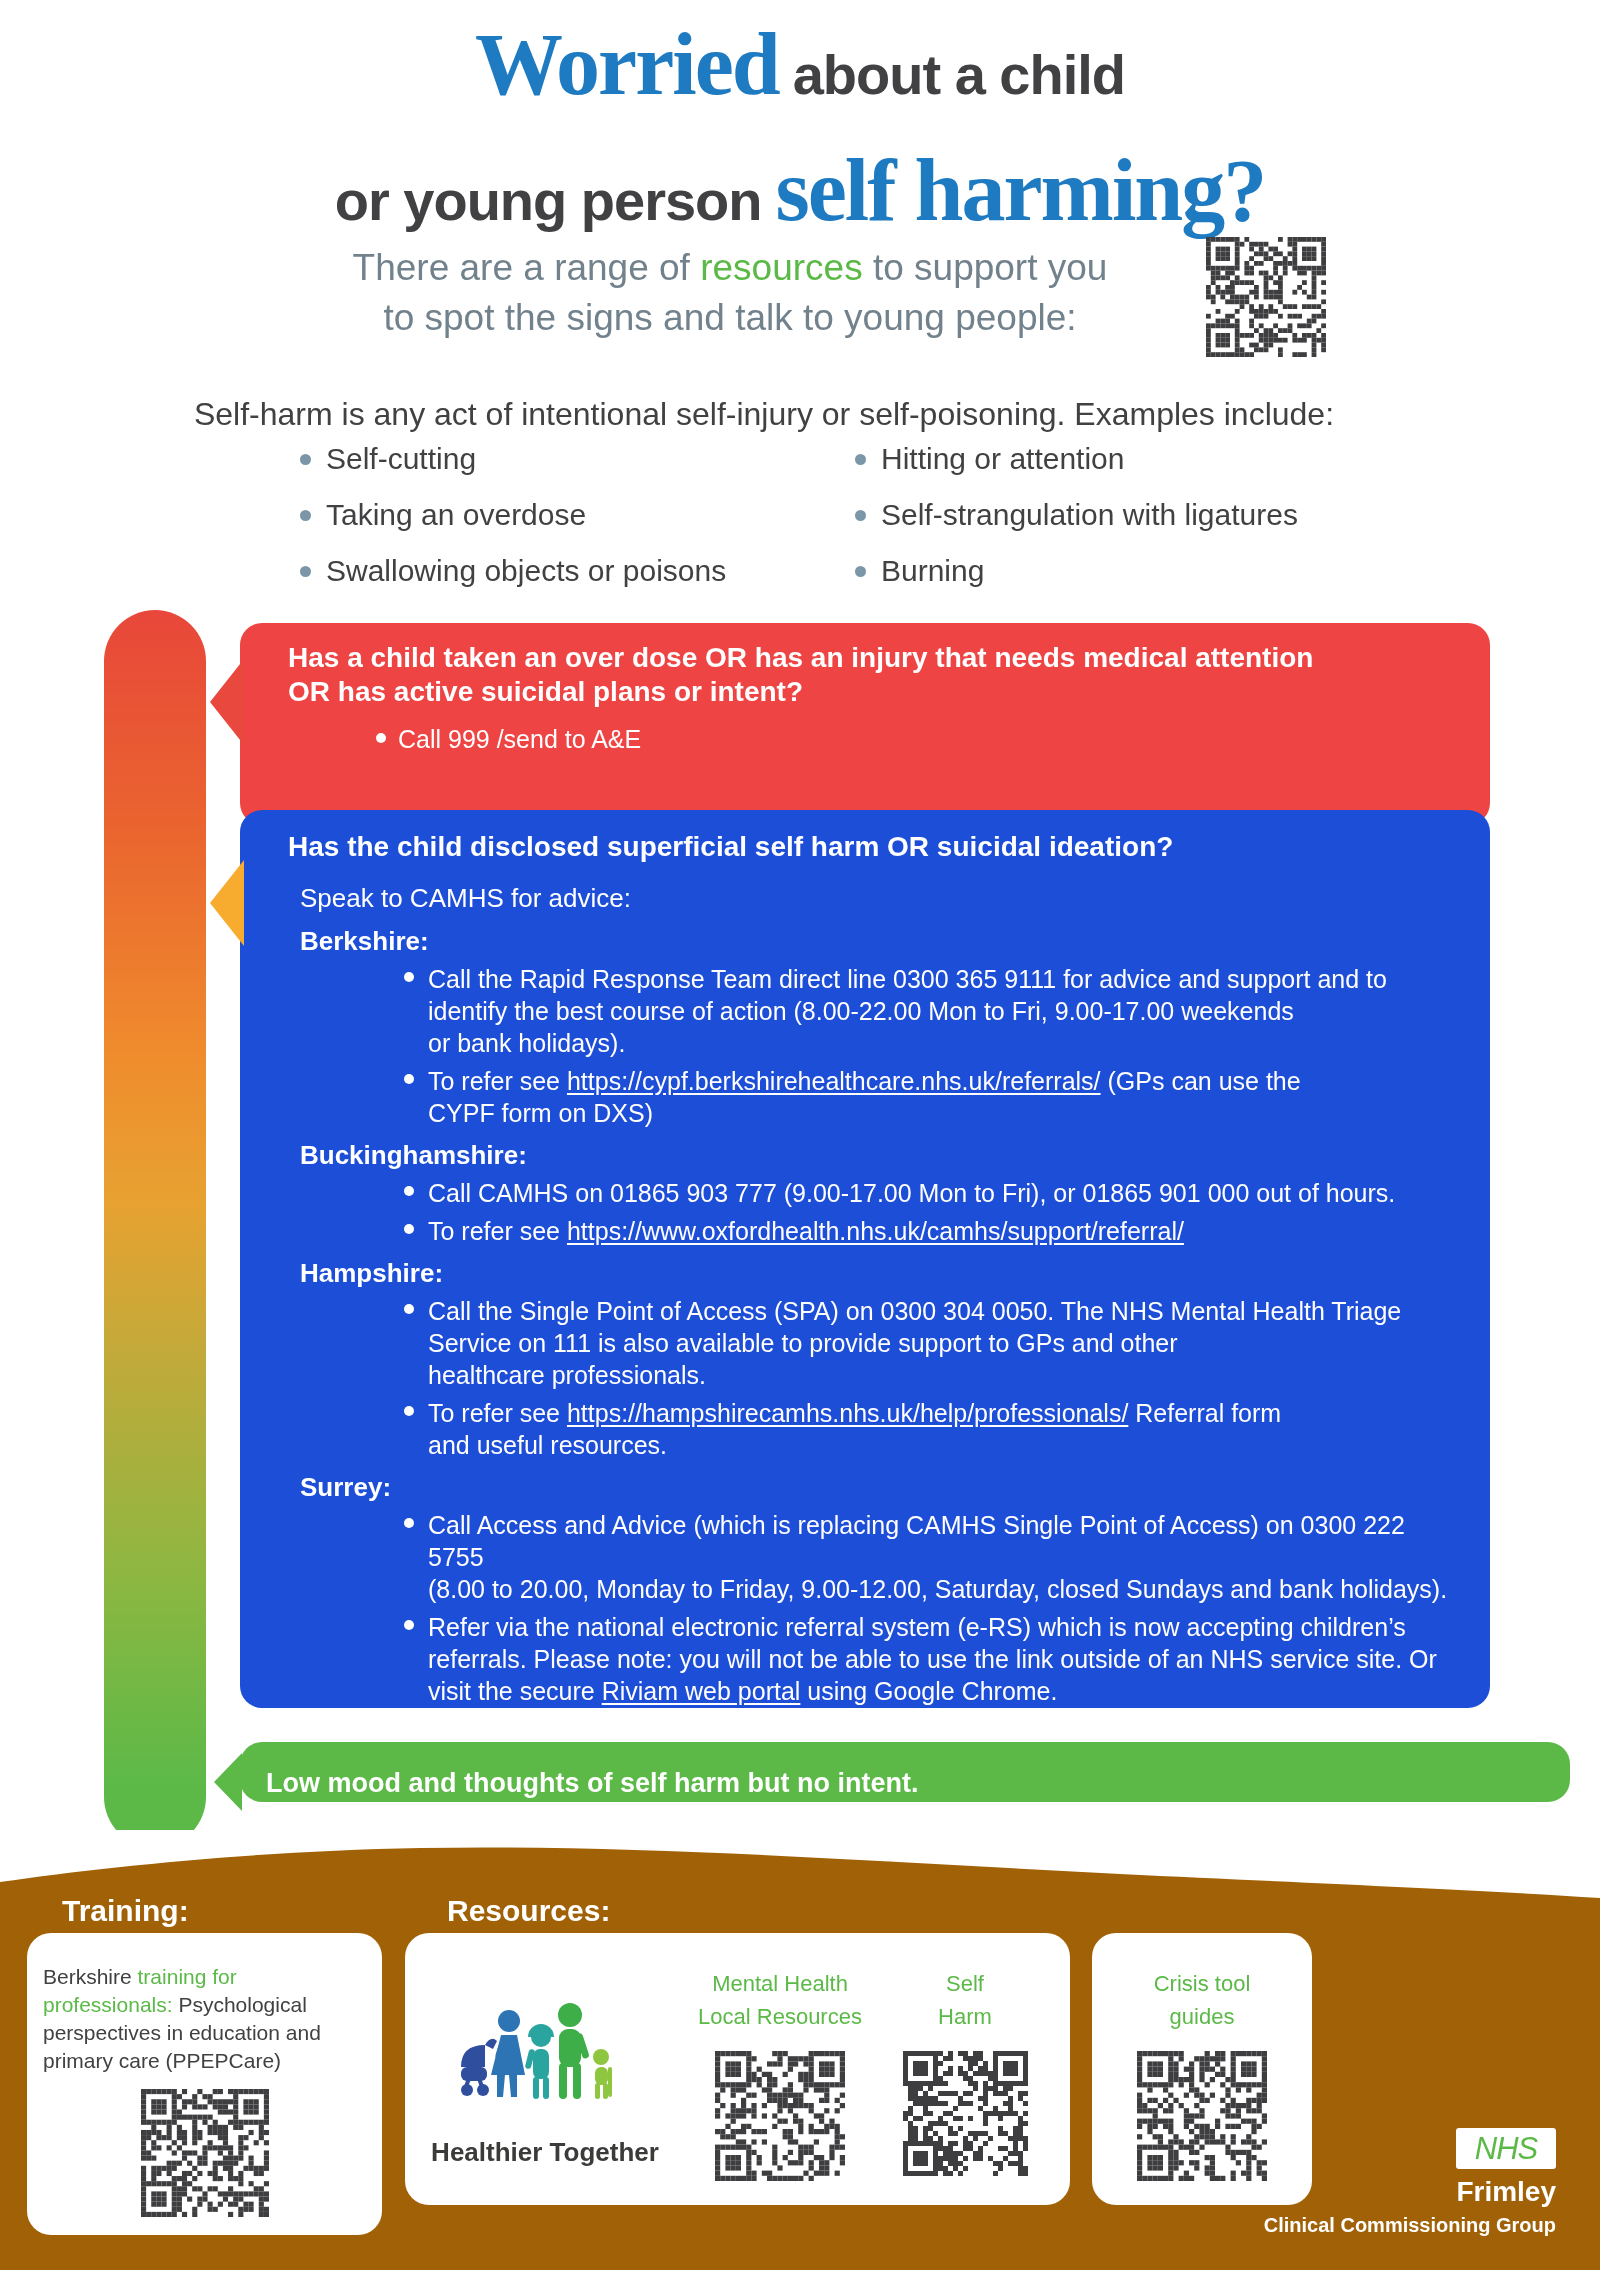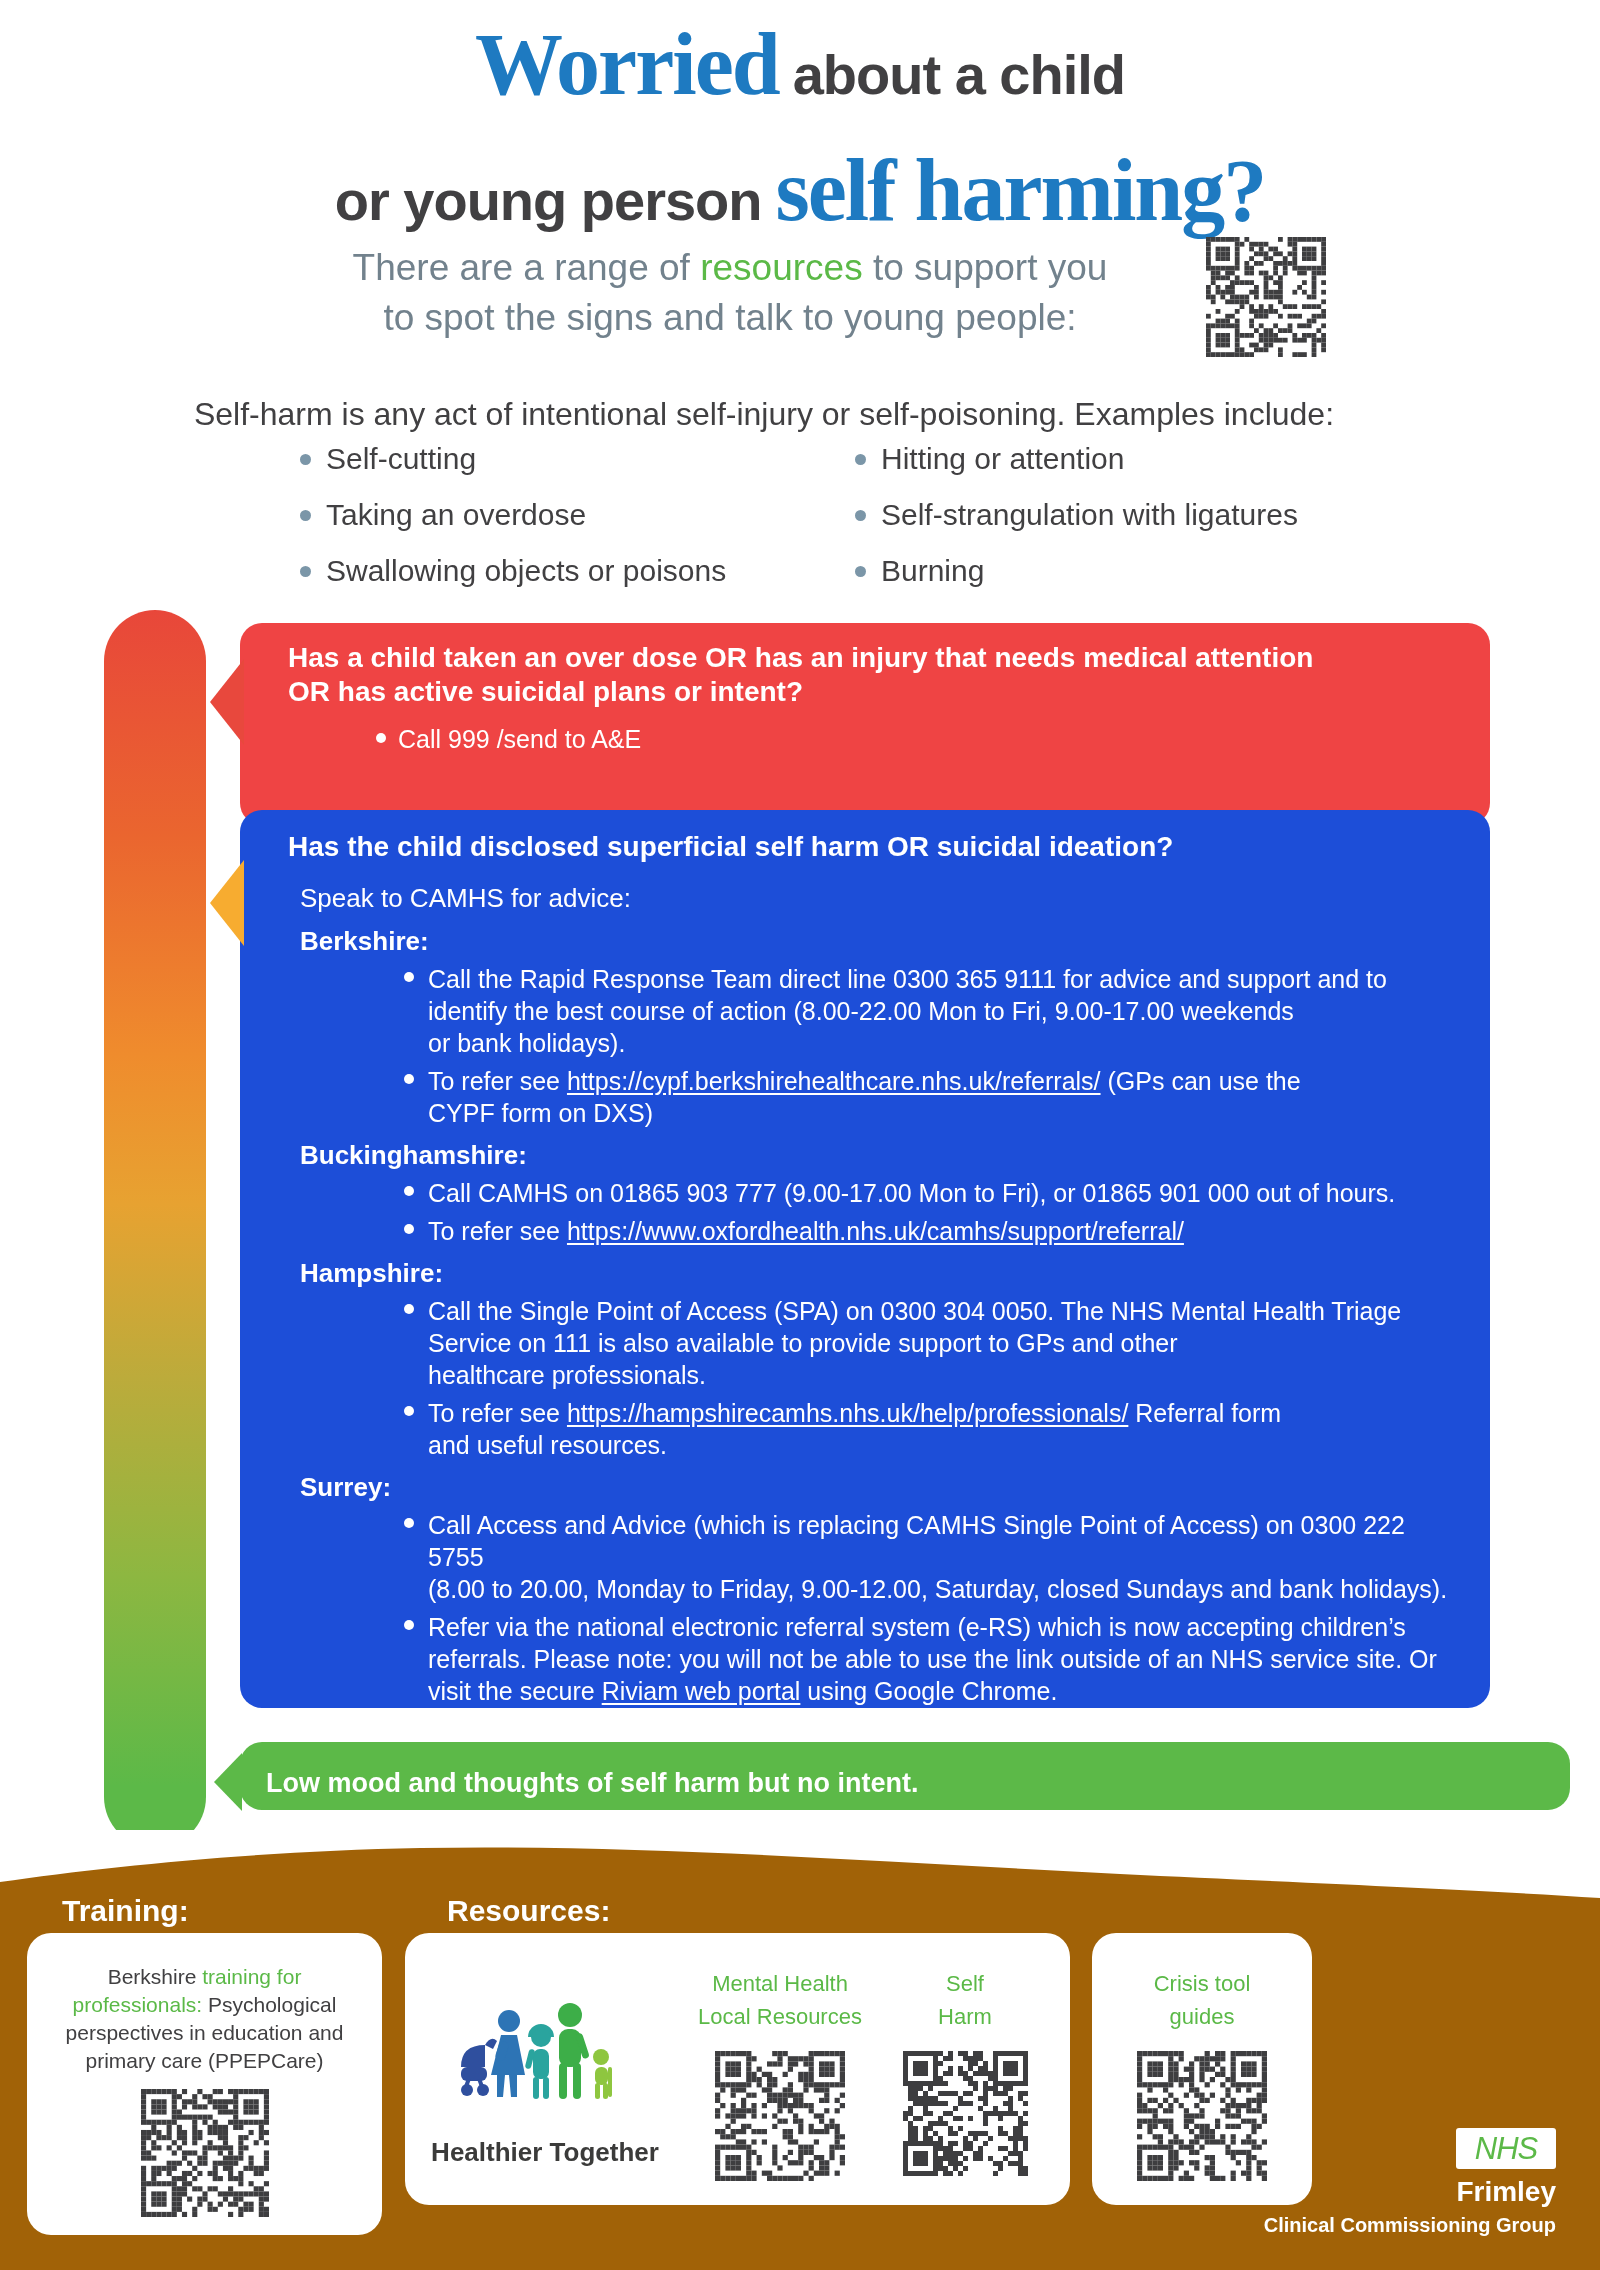--- a/index.html
+++ b/index.html
@@ -57,32 +57,32 @@
   .box-amber .inner{padding:20px 30px 0 48px;}
   .amber-intro{margin:18px 0 0 12px;font-size:26px;line-height:33px;}
   .region{margin:10px 0 0 12px;}
   .region-name{font-weight:bold;font-size:26px;line-height:32px;margin-bottom:6px;}
   .region .bullet{position:relative;margin-left:104px;padding-left:24px;margin-bottom:6px;
      font-size:25px;line-height:32px;}
   .region .bullet:before{content:"";position:absolute;left:0;top:9px;width:10px;height:10px;
      border-radius:50%;background:#fff;}
   .u{text-decoration:underline;text-underline-offset:3px;}
 
-  .box-green{top:1742px;height:68px;background:#5cb948;width:1330px;}
+  .box-green{top:1742px;height:60px;background:#5cb948;width:1330px;}
   .box-green .tail{left:-26px;top:11px;height:58px;width:28px;}
   .box-green .tail:before{background:#5cb948;}
   .box-green .box-heading{padding:24px 0 0 26px;font-size:27px;}
 
   
   .footer{position:absolute;left:0;top:1830px;width:1600px;height:440px;background:#a16207;}
   .footer .wave{position:absolute;top:0;left:0;}
   .f-label{position:absolute;font-size:30px;font-weight:bold;color:#fff;}
   .card{position:absolute;background:#fff;border-radius:24px;}
   .training-card{left:27px;top:103px;width:355px;height:302px;}
-  .training-text{margin:30px 16px 0;text-align:center;font-size:21px;line-height:28px;color:#414042;}
+  .training-text{margin:30px 16px 0;font-size:21px;line-height:28px;color:#414042;}
   .training-text .green{color:#5bb947;}
   .resources-card{left:405px;top:103px;width:665px;height:272px;}
   .crisis-card{left:1092px;top:103px;width:220px;height:272px;}
   .qr-label{position:absolute;text-align:center;color:#5bb947;font-size:22px;line-height:33px;}
   .ht-text{position:absolute;left:8px;top:204px;width:264px;text-align:center;
            font-size:26px;font-weight:bold;color:#3b3b3a;}
   .ht-figures{position:absolute;left:48px;top:60px;}
   .nhs-logo{position:absolute;left:1456px;top:298px;width:100px;height:41px;background:#fff;
      border-radius:3px;text-align:center;}
   .nhs-logo span{font-style:italic;font-weight:normal;font-size:31px;line-height:41px;

